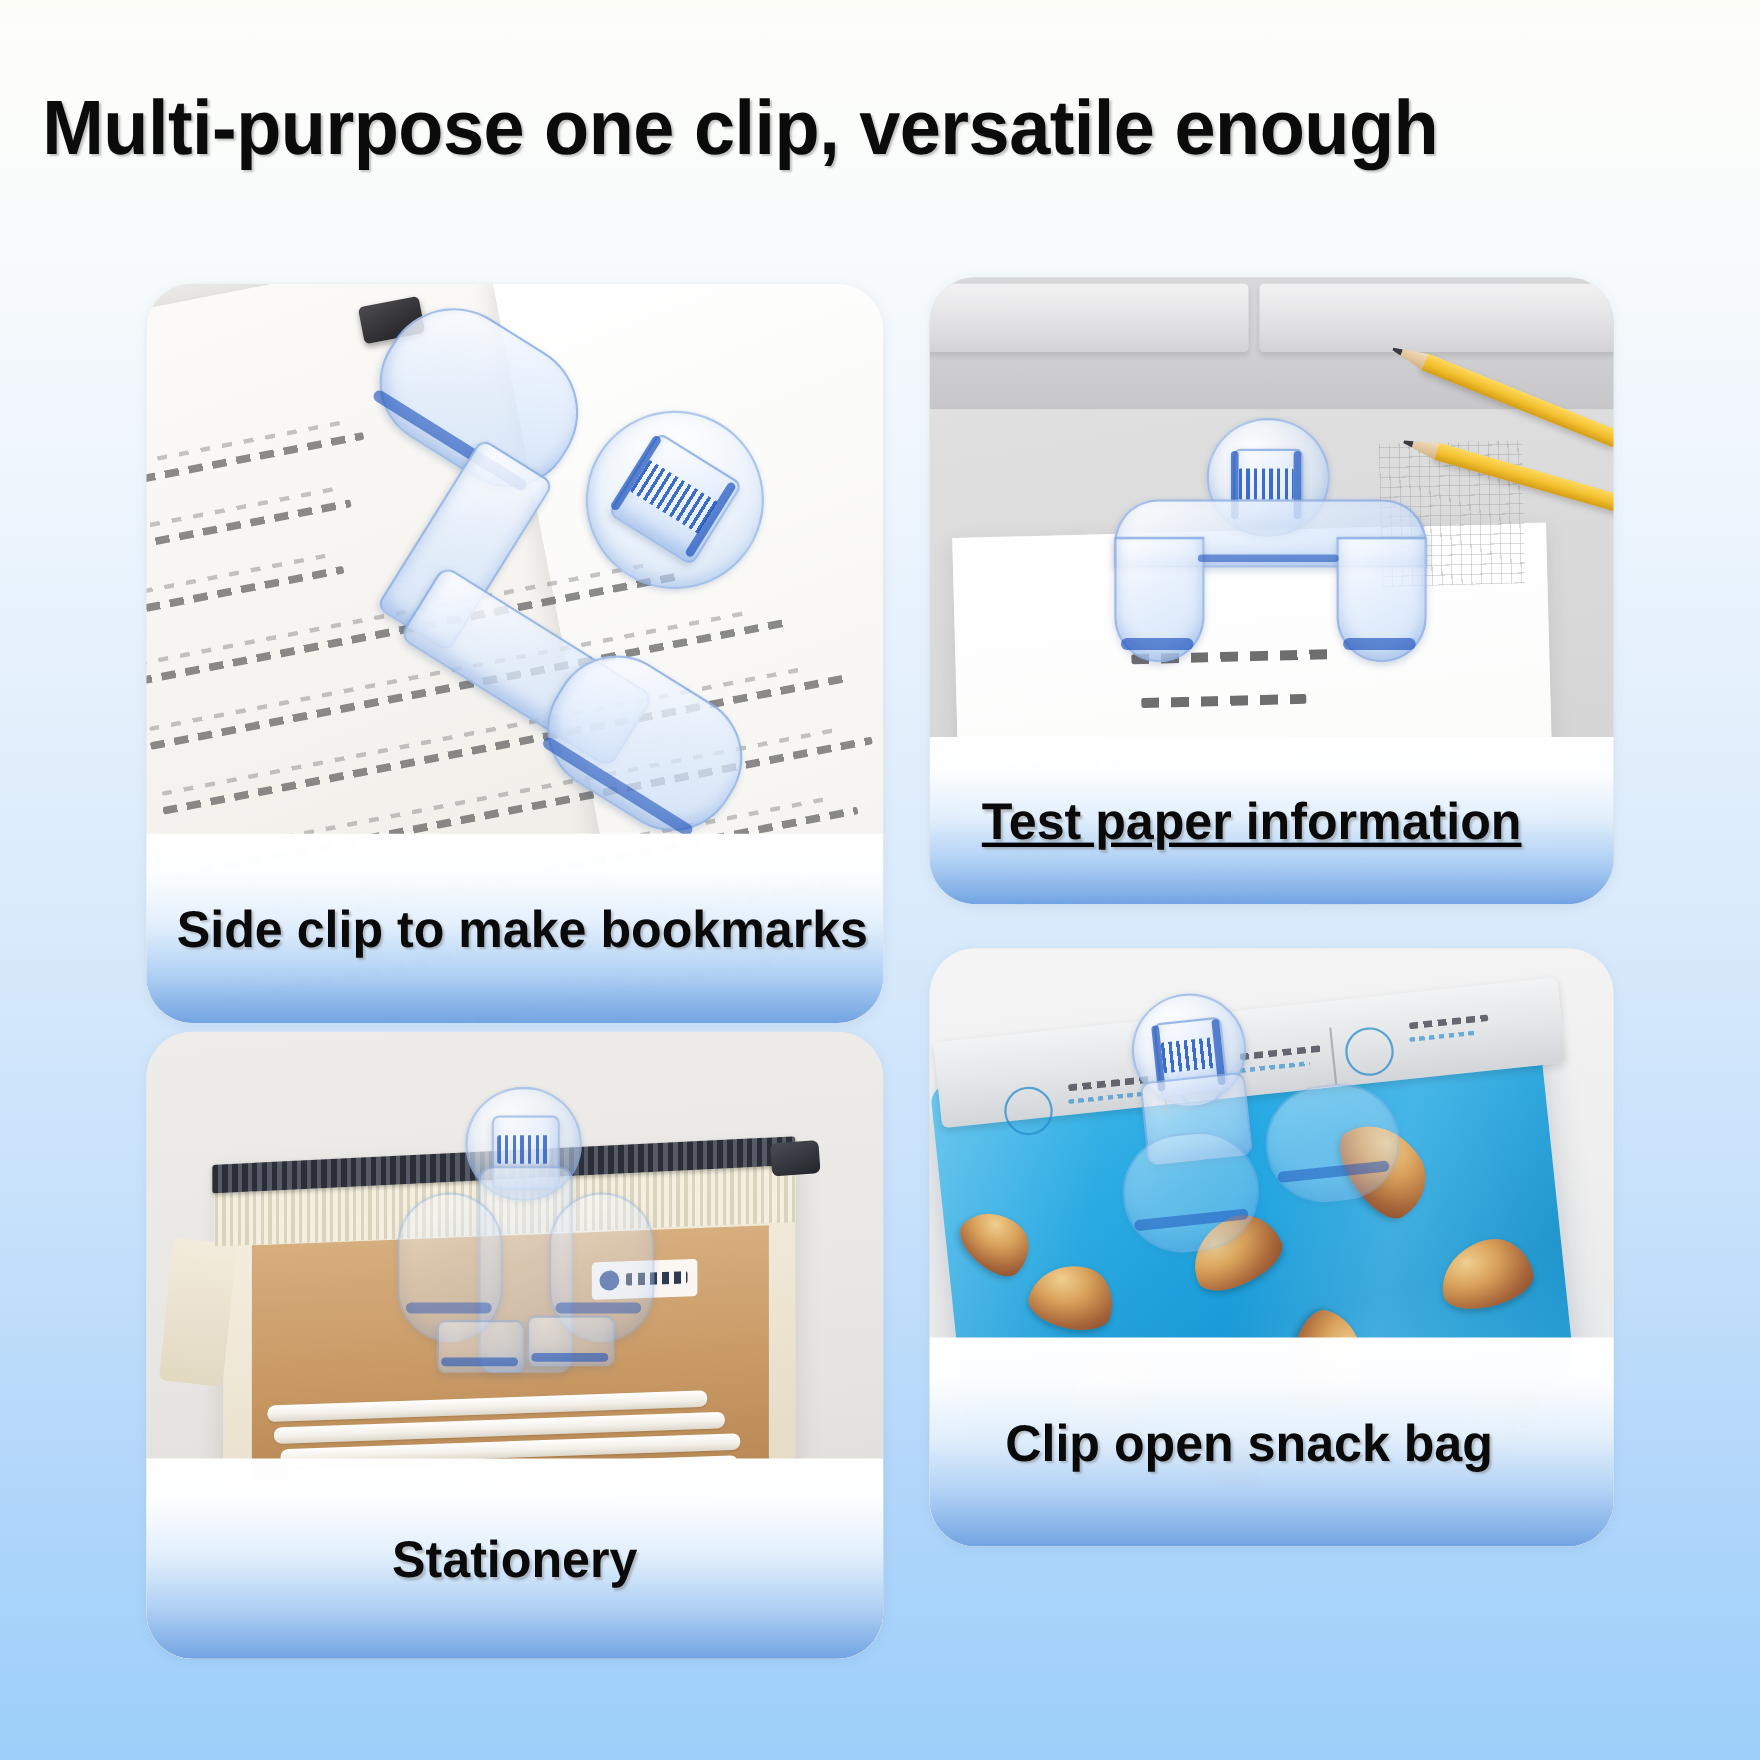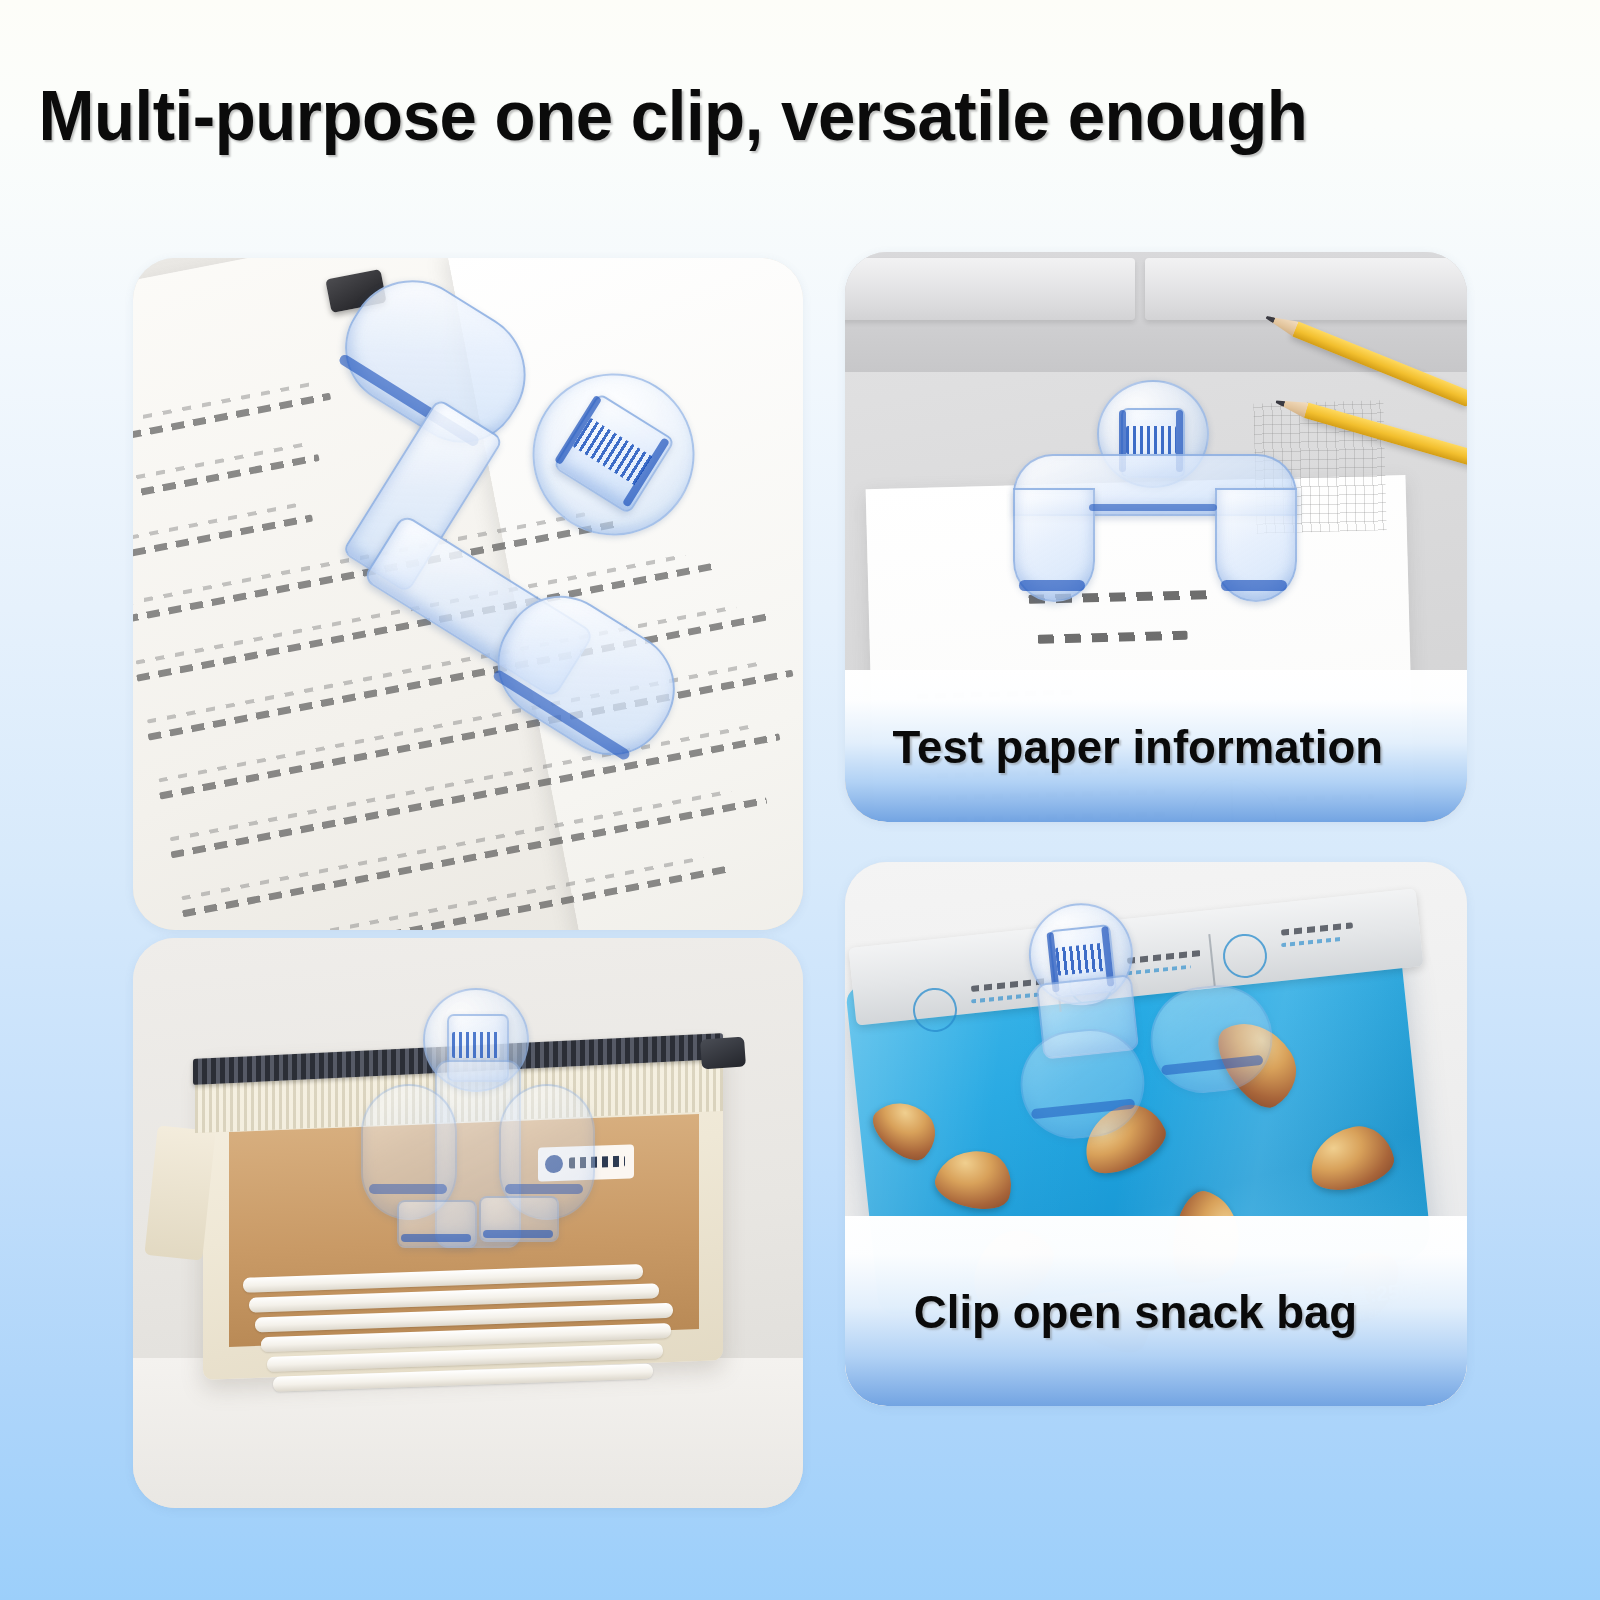--- a/index.html
+++ b/index.html
@@ -62,21 +62,21 @@
   }
   .caption .ctext{
     font-weight:bold;
     color:#0a0a0a;
     text-shadow:2px 2px 2px rgba(110,110,110,0.40);
     white-space:nowrap;
     transform:scaleX(0.97);
   }
   .c1 .caption{height:172px;padding-left:14px;justify-content:center;}
   .c1 .ctext{font-size:47px;}
-  .c2 .caption{height:152px;padding-left:40px;justify-content:flex-start;}
+  .c2 .caption{height:152px;padding-left:40px;justify-content:flex-start;text-decoration:underline;}
   .c2 .ctext{font-size:47px;}
   .c3 .caption{height:182px;justify-content:center;}
   .c3 .ctext{font-size:47px;}
   .c4 .caption{height:190px;padding-left:62px;justify-content:flex-start;}
   .c4 .ctext{font-size:47px;}
 
   
 
   
   .clip-disc{
@@ -368,20 +368,23 @@
         <div class="bluerim" style="left:312px;top:318px;width:158px;height:11px;opacity:0.72;"></div>
 
         <div class="clip-disc" style="left:216px;top:-6px;width:158px;height:158px;"></div>
         <div class="clip-pad" style="left:252px;top:30px;width:86px;height:84px;border-radius:8px;"></div>
         <div class="spring" style="left:258px;top:56px;width:76px;height:34px;"></div>
         <div class="bluerim" style="left:250px;top:34px;width:8px;height:78px;opacity:0.85;"></div>
         <div class="bluerim" style="left:330px;top:34px;width:8px;height:78px;opacity:0.85;"></div>
       </div>
     </div>
 
+    <div class="caption">
+      <span class="ctext">Side clip to make bookmarks</span>
+    </div>
   </div>
 
   <div class="card c2">
     <div class="photo p2">
       <div class="deskwall"></div>
       <div class="shelf" style="left:-10px;width:300px;"></div>
       <div class="shelf" style="left:300px;width:330px;"></div>
 
       <div class="paper">
         <div class="ptitle" style="left:160px;top:110px;width:180px;"></div>
@@ -455,20 +458,23 @@
         <div class="clip-pad" style="left:146px;top:96px;width:92px;height:132px;border-radius:48px;opacity:0.50;"></div>
         <div class="bluerim" style="left:16px;top:196px;width:78px;height:10px;opacity:0.55;"></div>
         <div class="bluerim" style="left:152px;top:196px;width:78px;height:10px;opacity:0.55;"></div>
         <div class="clip-pad" style="left:44px;top:212px;width:76px;height:44px;border-radius:8px;opacity:0.55;"></div>
         <div class="clip-pad" style="left:126px;top:208px;width:76px;height:42px;border-radius:8px;opacity:0.55;"></div>
         <div class="bluerim" style="left:48px;top:246px;width:70px;height:8px;opacity:0.70;"></div>
         <div class="bluerim" style="left:130px;top:242px;width:70px;height:8px;opacity:0.70;"></div>
       </div>
     </div>
 
+    <div class="caption">
+      <span class="ctext">Stationery</span>
+    </div>
   </div>
 
   <div class="card c4">
     <div class="photo p4">
       <div class="bag"></div>
       <div class="bag-sheen"></div>
       <div class="bag-top"></div>
 
       <div class="badge" style="left:68px; top:126px;"></div>
       <div class="badge-lines" style="left:126px;top:120px;width:76px;"></div>

